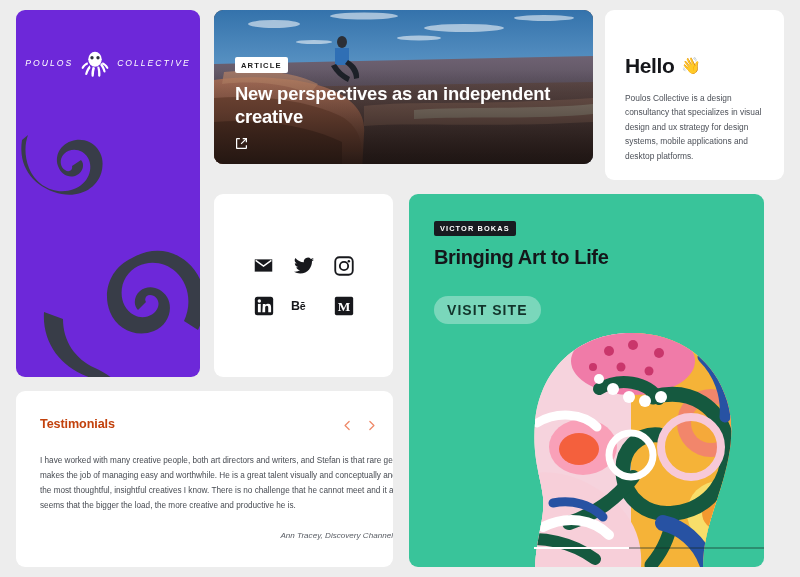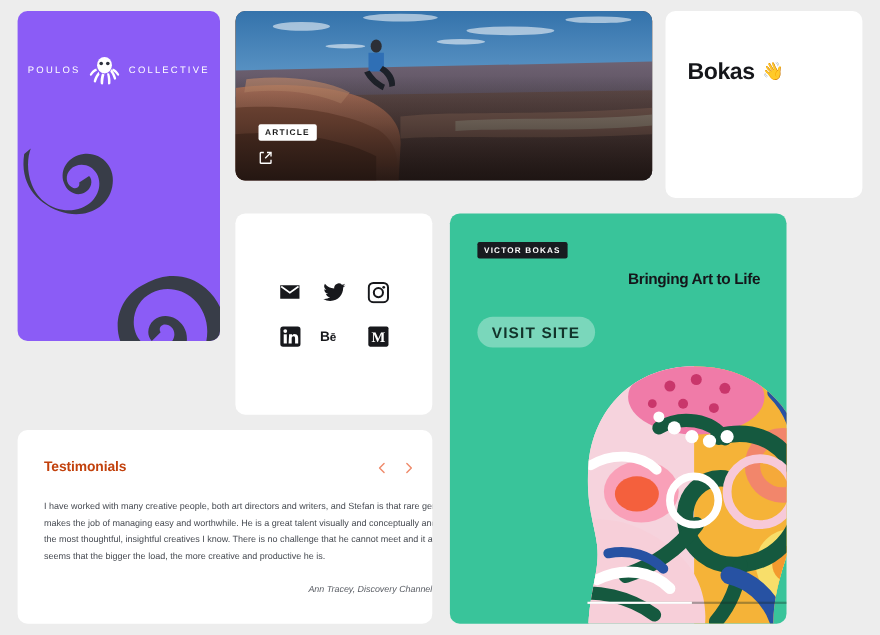--- a/index.html
+++ b/index.html
@@ -12,24 +12,25 @@
   .page {
     position: relative;
     width: 800px; height: 577px;
     padding: 10px 16px;
   }
 
   
   .sidebar {
     position: absolute;
     left: 16px; top: 10px;
-    width: 184px; height: 300px;
-    background: #8b5cf6;
+    width: 184px; height: 367px;
+    background: #6d28d9;
     border-radius: 9px;
     overflow: hidden;
+    font-style: italic;
   }
   .sidebar-watermark { position: absolute; left: -34px; top: 120px; width: 250px; height: 300px; opacity: 1; }
   .brand {
     position: absolute; left: 0; top: 38px; width: 100%;
     display: flex; align-items: center; justify-content: center; gap: 7px;
   }
   .brand-word {
     color: #ffffff; font-size: 8.6px; letter-spacing: 2.0px; font-weight: 400;
   }
   .brand-mark { width: 30px; height: 30px; display: block; flex: 0 0 auto; }
@@ -82,32 +83,32 @@
   .social-grid {
     display: grid; grid-template-columns: repeat(3, 40px);
     grid-auto-rows: 40px; align-items: center; justify-items: center;
   }
   .social-link { display: flex; align-items: center; justify-content: center; width: 26px; height: 26px; }
   .social-link svg { display: block; }
 
   
   .project {
     position: absolute; left: 409px; top: 194px;
-    width: 306px; height: 373px;
+    width: 355px; height: 373px;
     background: #39c49a; border-radius: 9px; overflow: hidden;
   }
   .project-body { position: relative; padding: 23px 24px 0 25px; z-index: 3; }
   .badge-dark {
     display: inline-block; background: #181b20; color: #ffffff;
     font-size: 7.4px; font-weight: 700; letter-spacing: 1.1px;
     padding: 3.5px 6px 3px; border-radius: 2px; margin-bottom: 10px;
   }
   .project-title {
-    font-size: 14px; font-weight: 700; color: #14161a;
-    letter-spacing: -.35px; margin-bottom: 11px; text-align: right;
+    font-size: 20px; font-weight: 700; color: #14161a;
+    letter-spacing: -.35px; margin-bottom: 11px;
   }
   .project-text {
     font-size: 8.3px; line-height: 1.72; color: #123a2e;
     max-width: 216px; margin-bottom: 14px;
   }
   .visit-btn {
     display: inline-block; background: rgba(255,255,255,.33);
     color: #12342b; font-size: 14px; font-weight: 700; letter-spacing: 1.05px;
     padding: 6px 13px; border-radius: 20px; cursor: pointer; margin-top: 16px;
   }
@@ -212,33 +213,35 @@
       <g>
         <ellipse cx="128" cy="40" rx="5" ry="6" fill="#2c2f36"></ellipse>
         <path d="M121 46 h14 v17 h-14 z" fill="#2f6fb5"></path>
         <path d="M134 58 c8 4 12 12 11 18 l-5 1 c0-6-4-12-9-15z" fill="#1d2129"></path>
         <path d="M122 62 c4 6 8 10 14 13 l-2 5 c-8-4-13-9-17-16z" fill="#1d2129"></path>
       </g>
     </svg>
     <div class="hero-shade"></div>
     <div class="hero-body">
       <span class="badge">ARTICLE</span>
+      <div class="hero-title">New perspectives as an independent creative</div>
       <svg class="ext-icon" viewBox="0 0 16 16" fill="none" stroke="#ffffff" stroke-width="1.5">
         <path d="M6 2H2.6A.6.6 0 0 0 2 2.6V13.4a.6.6 0 0 0 .6.6H13.4a.6.6 0 0 0 .6-.6V10"></path>
         <path d="M9.5 2H14v4.5"></path>
           <path d="M14 2L7.5 8.5"></path>
       </svg>
     </div>
   </div>
 
   <div class="hello">
     <div class="hello-head">
-      <span class="hello-title">Bokas</span>
+      <span class="hello-title">Hello</span>
       <span class="wave">👋</span>
     </div>
+    <p class="hello-text">Poulos Collective is a design consultancy that specializes in visual design and ux strategy for design systems, mobile applications and desktop platforms.</p>
   </div>
 
   <div class="social">
     <div class="social-grid">
       <a class="social-link">
         <svg viewBox="0 0 24 24" width="21" height="21" fill="#17181c">
             <path d="M2 5h20v14H2z" fill="#17181c"></path>
             <path d="M3 6.2l9 6.4 9-6.4" fill="none" stroke="#ffffff" stroke-width="1.7"></path>
           </svg>
       </a>

